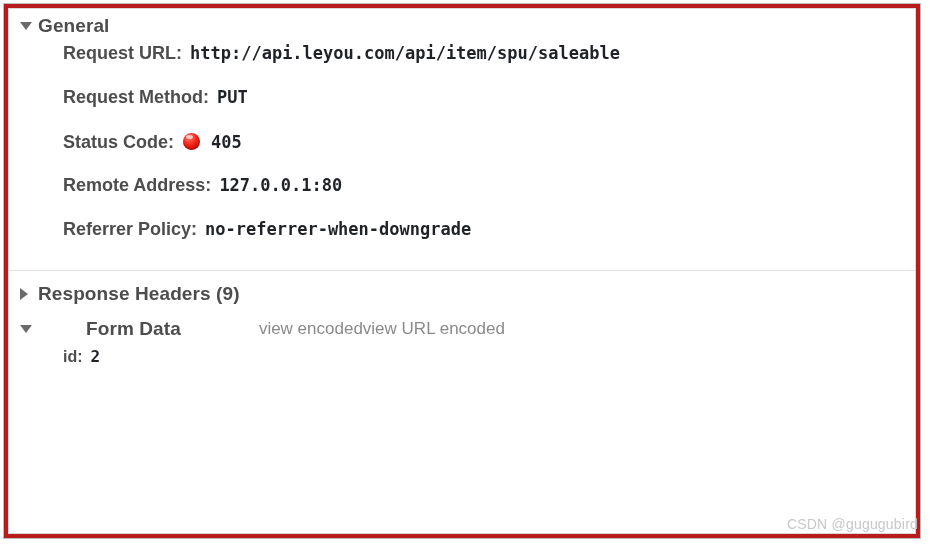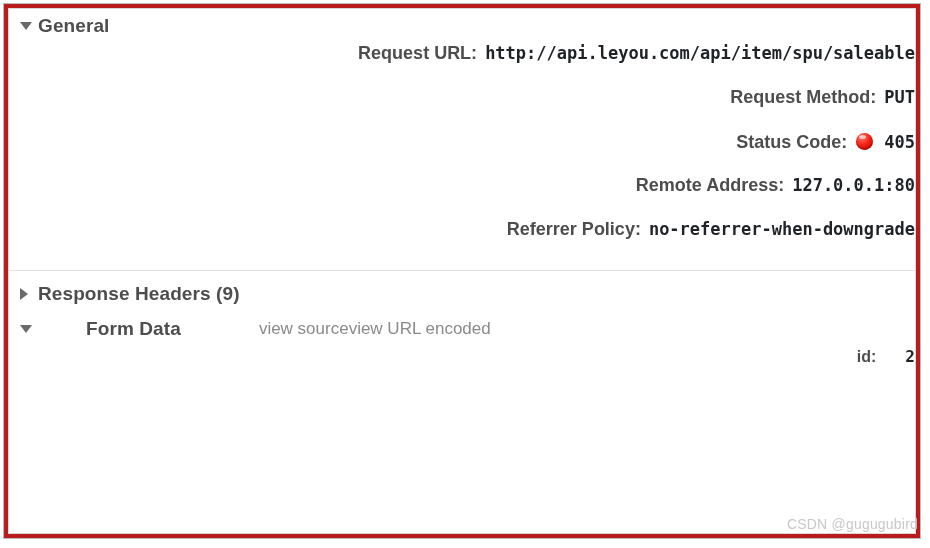--- a/index.html
+++ b/index.html
@@ -86,26 +86,24 @@
     white-space: nowrap;
   }
 
   
   .kv-row {
     display: flex;
     align-items: baseline;
     height: 44px;
     padding-left: 54px;
     box-sizing: border-box;
-    justify-content: flex-end;
   }
   .kv-row.tight {
     height: 44px;
     padding-left: 54px;
-    gap: 21px;
   }
   .kv-key {
     font-size: 18px;
     font-weight: bold;
     color: #4d4d4d;
     white-space: nowrap;
   }
   .kv-key.small {
     font-size: 16px;
   }
@@ -236,21 +234,21 @@
       <span class="section-title">Response Headers (9)</span>
     </div>
 
 
     <div class="form-header">
       <span class="tri">
         <span class="tri-down"></span>
       </span>
       <span class="section-title">Form Data</span>
       <span class="link-group">
-        <span class="view-link first">view source</span>
+        <span class="view-link first">view encoded</span>
         <span class="view-link second">view URL encoded</span>
       </span>
     </div>
 
     <div class="kv-row tight">
       <span class="kv-key small">id:</span>
       <span class="kv-val small">2</span>
     </div>
 
 

